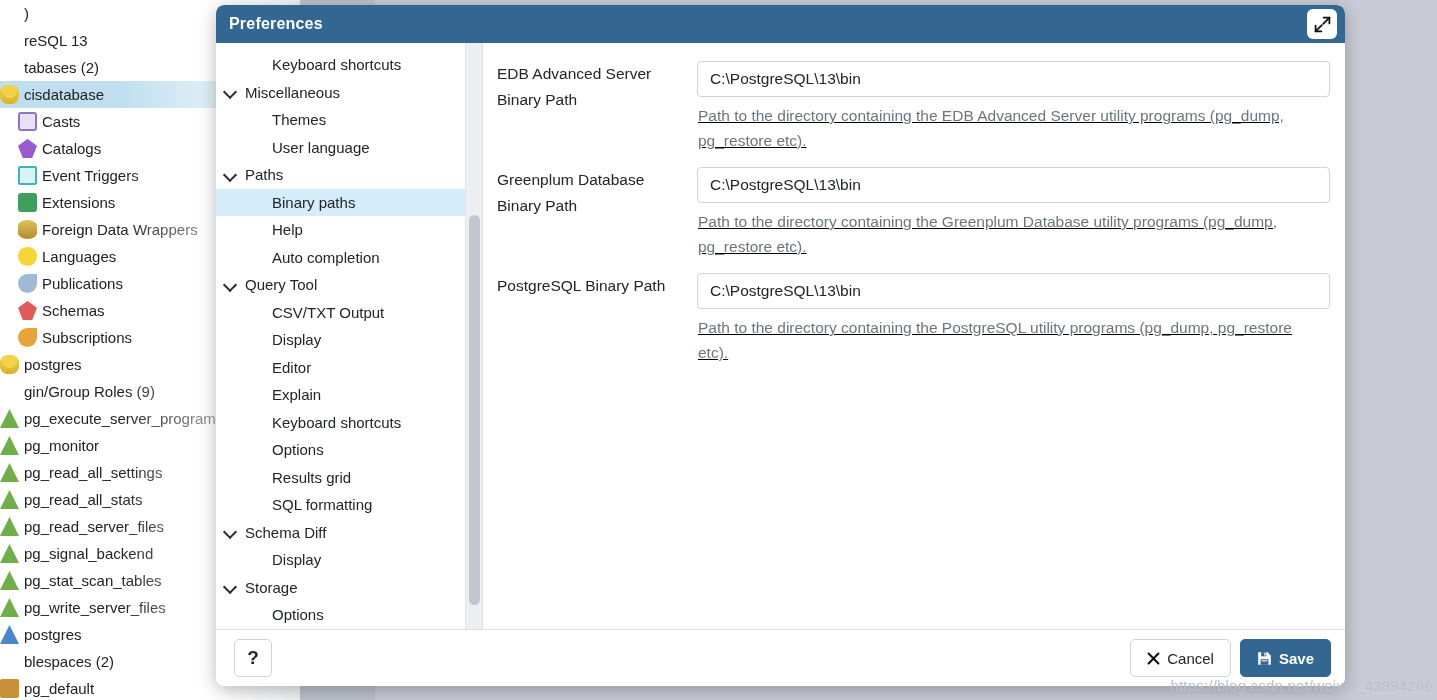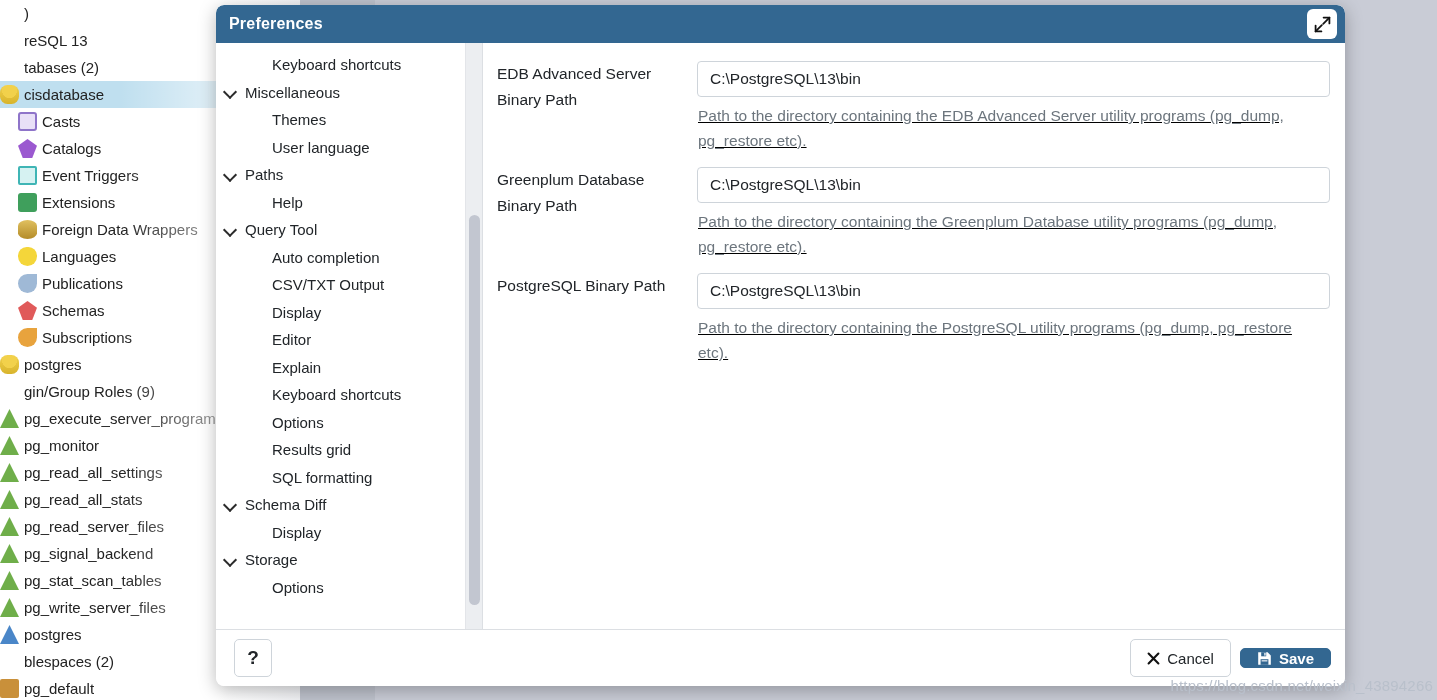--- a/index.html
+++ b/index.html
@@ -184,21 +184,21 @@
     border: 1px solid #ced4da; background: #ffffff; color: #212529;
     font-size: 19px; font-weight: bold;
   }
   #footer-spacer { flex: 1 1 auto; }
   #btn-cancel {
     height: 38px; padding: 0 16px;
     border: 1px solid #ced4da; background: #ffffff; color: #212529;
     margin-right: 9px; font-weight: normal;
   }
   #btn-save {
-    height: 20px; padding: 0 16px;
+    height: 38px; padding: 0 16px;
     border: 1px solid #336791; background: #336791; color: #ffffff;
     font-weight: bold;
   }
   .btn-ico { display: inline-flex; align-items: center; }
 
   
   #watermark {
     position: absolute; right: 4px; bottom: 6px;
     font-size: 15px; color: #b9c0cb;
     white-space: nowrap; pointer-events: none;
@@ -352,29 +352,32 @@
             <div class="nav-row leaf">
               <span>Themes</span>
             </div>
             <div class="nav-row leaf">
               <span>User language</span>
             </div>
             <div class="nav-row group">
               <span class="nav-caret"></span>
               <span>Paths</span>
             </div>
+            <div class="nav-row leaf selected">
+              <span>Binary paths</span>
+            </div>
             <div class="nav-row leaf">
               <span>Help</span>
+            </div>
+            <div class="nav-row leaf">
+              <span>Auto completion</span>
             </div>
             <div class="nav-row group">
               <span class="nav-caret"></span>
               <span>Query Tool</span>
-            </div>
-            <div class="nav-row leaf">
-              <span>Auto completion</span>
             </div>
             <div class="nav-row leaf">
               <span>CSV/TXT Output</span>
             </div>
             <div class="nav-row leaf">
               <span>Display</span>
             </div>
             <div class="nav-row leaf">
               <span>Editor</span>
             </div>

